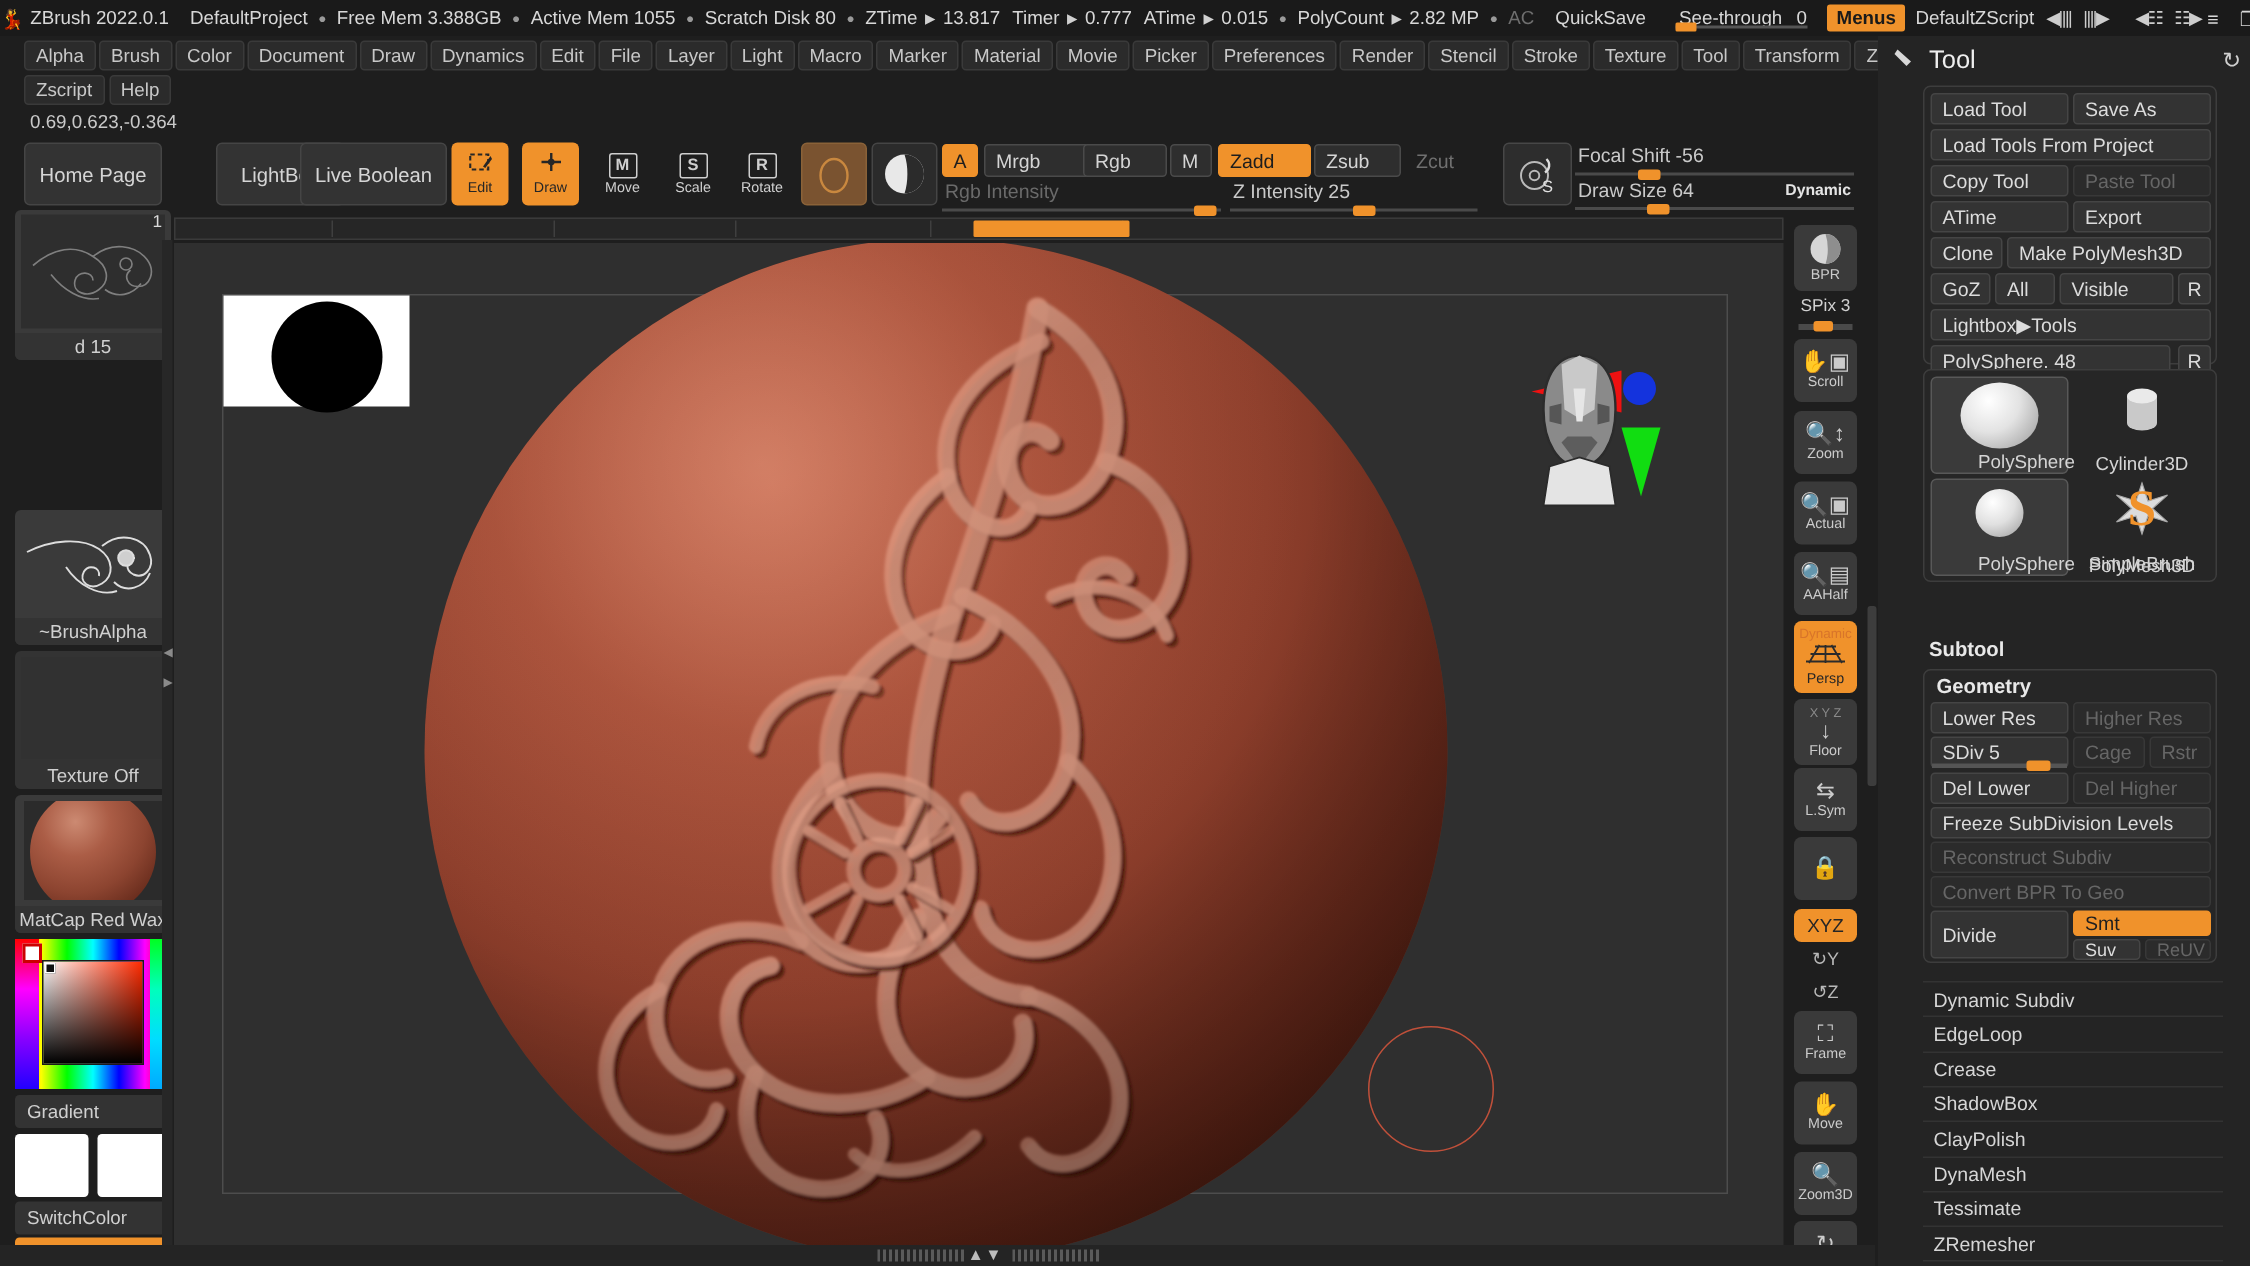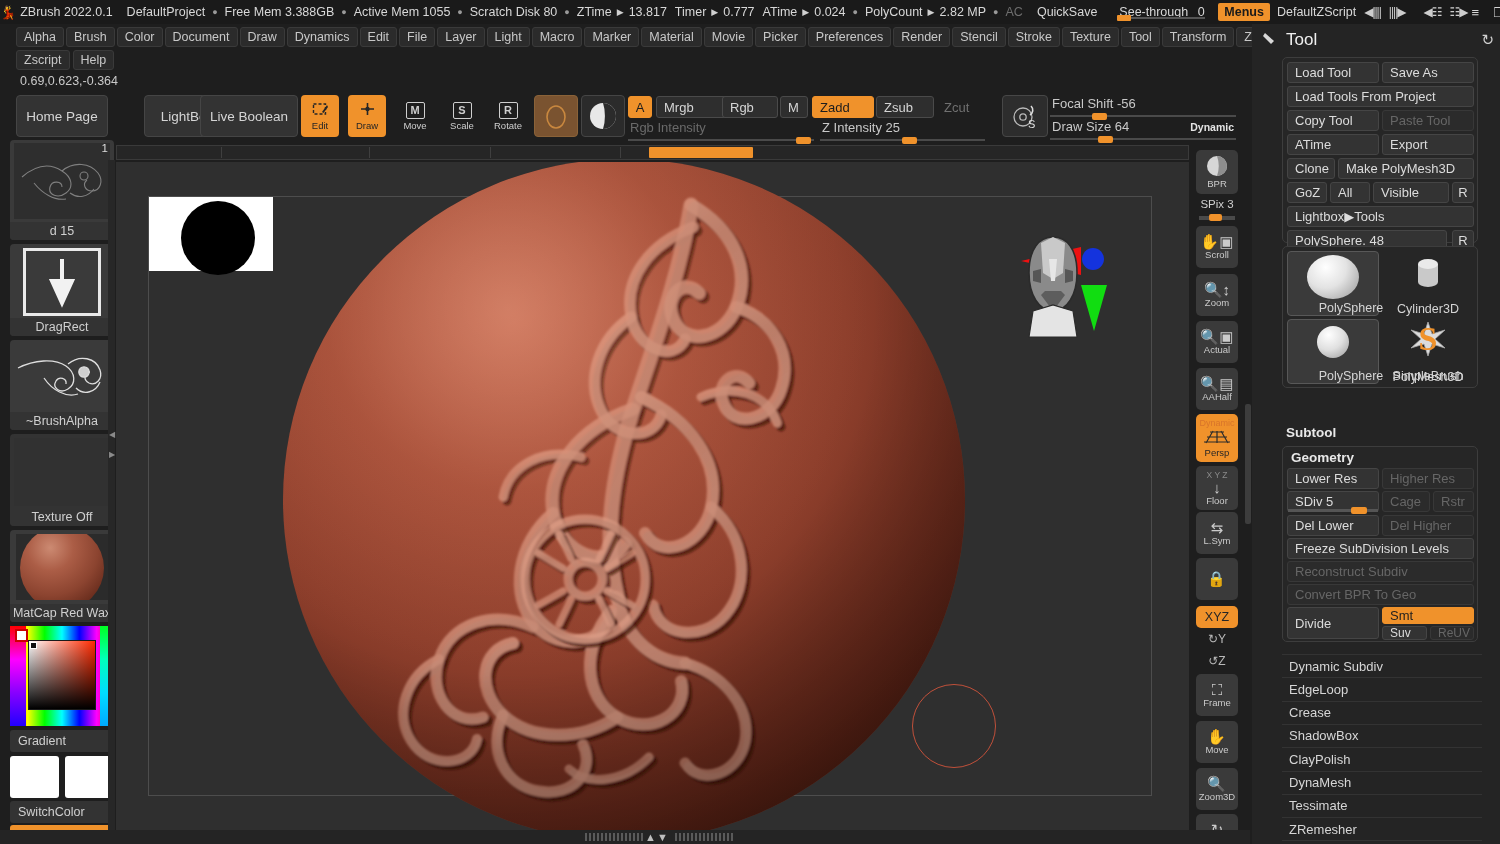--- a/index.html
+++ b/index.html
@@ -256,21 +256,21 @@
     <span class="tb-item">Scratch Disk 80</span>
     <span class="tb-sep">●</span>
     <span class="tb-item">ZTime</span>
     <span class="tb-arrow">▶</span>
     <span class="tb-item">13.817</span>
     <span class="tb-item">Timer</span>
     <span class="tb-arrow">▶</span>
     <span class="tb-item">0.777</span>
     <span class="tb-item">ATime</span>
     <span class="tb-arrow">▶</span>
-    <span class="tb-item">0.024</span>
+    <span class="tb-item">0.015</span>
     <span class="tb-sep">●</span>
     <span class="tb-item">PolyCount</span>
     <span class="tb-arrow">▶</span>
     <span class="tb-item">2.82 MP</span>
     <span class="tb-sep">●</span>
     <span class="tb-item tb-dim">AC</span>
     <span class="tb-item tb-spacer">QuickSave</span>
     <span class="seethru">
       <span class="lbl">See-through</span>
       <span class="lbl" style="margin-left:6px">0</span>
@@ -427,28 +427,20 @@
             <path d="M20 40 C28 50, 40 58, 52 56"></path>
             <path d="M56 50 C64 56, 74 54, 80 46"></path>
             <circle cx="70" cy="33" r="4"></circle>
           </g>
         </svg>
       </div>
       <span class="lt-badge">1</span>
       <div class="lt-label">d 15</div>
     </div>
 
-    <div class="lt-cell" style="top:104px; height:92px;">
-      <div style="position:absolute;left:13px;top:4px;width:78px;height:68px;background:#3a3a3a;border:3px solid #e9e9e9;">
-        <svg width="72" height="62" viewBox="0 0 72 62">
-          <path d="M36 8 L36 34 M26 30 L36 52 L46 30 Z" stroke="#f2f2f2" stroke-width="4" fill="#f2f2f2"></path>
-        </svg>
-      </div>
-      <div class="lt-label">DragRect</div>
-    </div>
 
     <div class="lt-cell" style="top:200px; height:90px;">
       <div style="position:absolute;left:4px;top:4px;width:96px;height:66px;">
         <svg width="96" height="66" viewBox="0 0 96 66">
           <g fill="none" stroke="#dddddd" stroke-width="1.3">
             <path d="M4 24 C20 16, 40 14, 52 22 C62 29, 62 40, 54 45 C46 50, 38 44, 42 37 C45 32, 53 34, 52 40"></path>
             <path d="M54 20 C66 10, 82 14, 86 26 C89 35, 82 42, 75 39 C69 36, 70 28, 76 28"></path>
             <path d="M30 34 C38 46, 52 54, 64 50"></path>
             <path d="M62 44 C70 52, 82 48, 86 38"></path>
             <circle cx="70" cy="28" r="5.2" fill="#cfcfcf"></circle>

